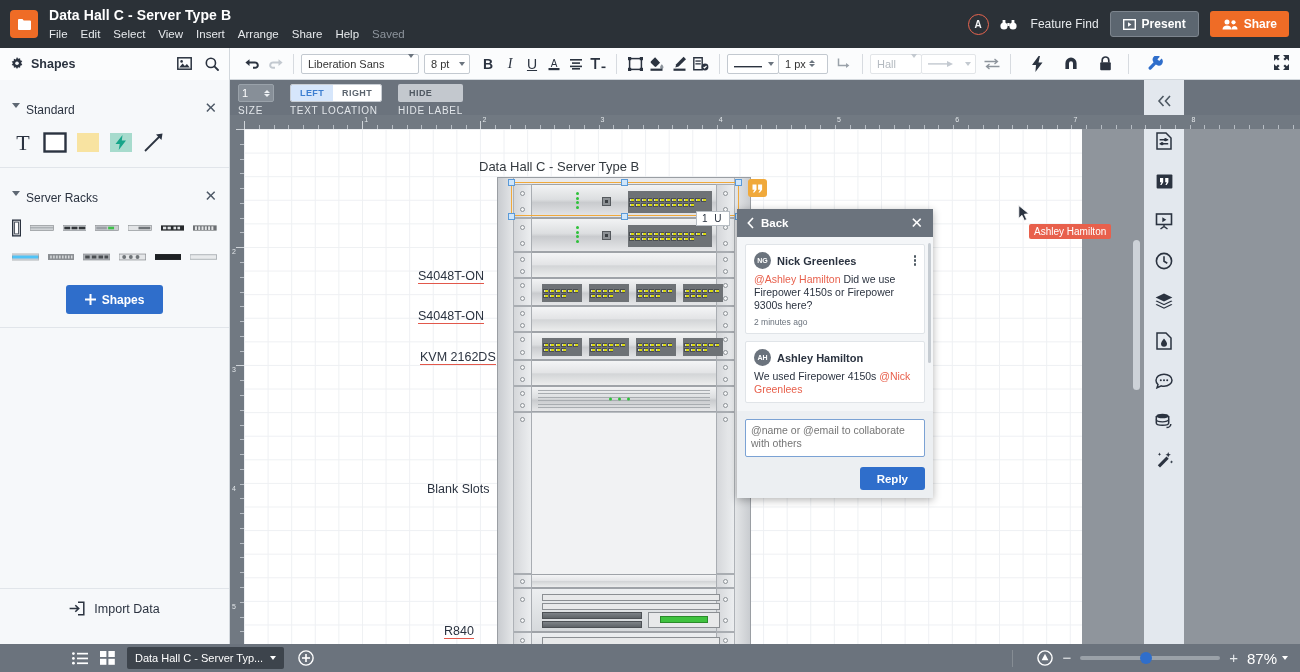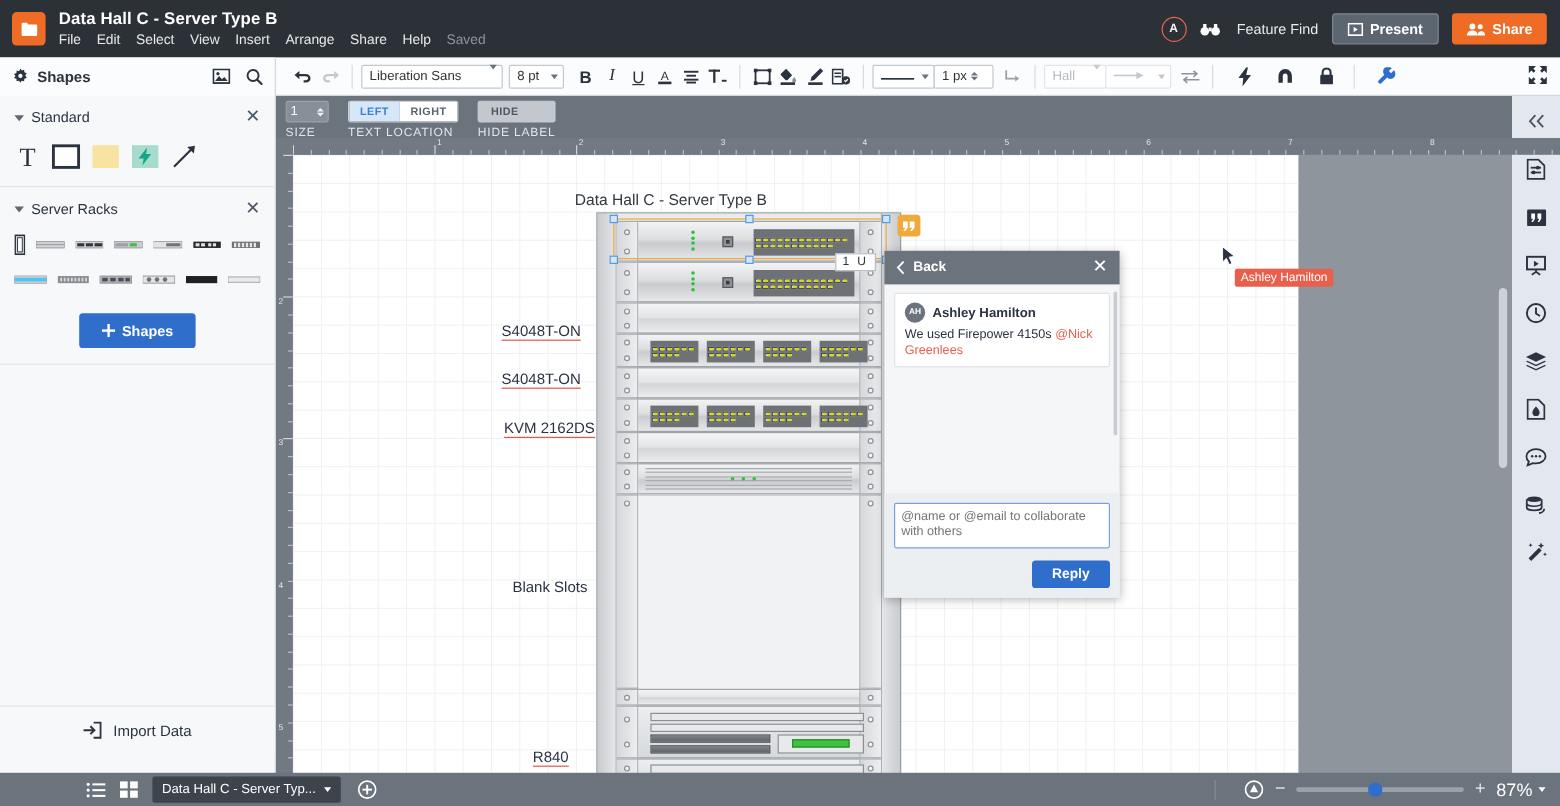--- a/index.html
+++ b/index.html
@@ -4,21 +4,21 @@
 <style>
   * { box-sizing: border-box; margin:0; padding:0; }
   html,body { width:1300px; height:672px; overflow:hidden; }
   body {
     font-family: "Liberation Sans", sans-serif;
     font-size: 12px;
     background:#ffffff;
     color:#2b3340;
     -webkit-font-smoothing: antialiased;
   }
-  .app { position:relative; width:1300px; height:672px; }
+  .app { position:relative; width:1184px; height:672px; }
 
   
   .topbar {
     position:absolute; left:0; top:0; width:1300px; height:48px;
     background:#2b3137; display:flex; align-items:center;
   }
   .logo-tile {
     width:28px; height:28px; margin-left:10px; background:#ef6c26;
     border-radius:4px; display:flex; align-items:center; justify-content:center;
   }
@@ -102,21 +102,21 @@
     display:flex; align-items:center; font-size:9px; font-weight:bold; letter-spacing:.4px;
   }
   .fs-ico { margin-left:auto; margin-right:10px; margin-top:1px;}
 
   
   .leftpanel {
     position:absolute; left:0; top:80px; width:230px; height:592px;
     background:#f6f8fa; border-right:1px solid #d3d8dd;
   }
   .lib-sec { border-bottom:1px solid #e1e5ea; padding:11px 12px 13px 12px; }
-  .lib-head { display:flex; align-items:center; }
+  .lib-head { display:flex; align-items:flex-start;margin-top:12px; }
   .tri { width:0;height:0;border-left:4px solid transparent;border-right:4px solid transparent;border-top:5px solid #5e6873; margin-right:6px;}
   .lib-title { font-size:12px; color:#2b3340; }
   .lib-x { margin-left:auto; color:#4d5866; font-size:15px; line-height:10px; cursor:default;}
   .shape-row { display:flex; gap:9px; margin-top:13px; align-items:flex-end;}
   .shape-row2 { display:flex; gap:9px; margin-top:10px; align-items:center;}
   .sh { cursor:default; }
   .btn-shapes {
     width:97px; height:29px; background:#2f6ecb; color:#fff; border-radius:3px;
     display:flex; align-items:center; justify-content:center; gap:6px;
     font-size:12px; font-weight:bold; margin:22px auto 0 auto;
@@ -1173,20 +1173,35 @@
       <span class="cp-back">
         <svg width="7" height="12" viewBox="0 0 7 12">
           <path d="M6 1L1.3 6 6 11" stroke="#fff" stroke-width="1.6" fill="none"></path>
         </svg>
         <span>Back</span>
       </span>
       <span class="cp-close">✕</span>
     </div>
     <div class="cp-body">
 
+      <div class="cmt">
+        <div class="cmt-top">
+          <span class="av">NG</span>
+          <span class="cmt-name">Nick Greenlees</span>
+          <span class="kebab">
+              <i></i>
+              <i></i>
+              <i></i>
+            </span>
+        </div>
+        <div class="cmt-text">
+          <span class="mention">@Ashley Hamilton</span><span> Did we use Firepower 4150s or Firepower 9300s here?</span>
+        </div>
+        <div class="cmt-time">2 minutes ago</div>
+      </div>
 
       <div class="cmt">
         <div class="cmt-top">
           <span class="av">AH</span>
           <span class="cmt-name">Ashley Hamilton</span>
         </div>
         <div class="cmt-text">
           <span>We used Firepower 4150s </span><span class="mention">@Nick Greenlees</span>
         </div>
 

